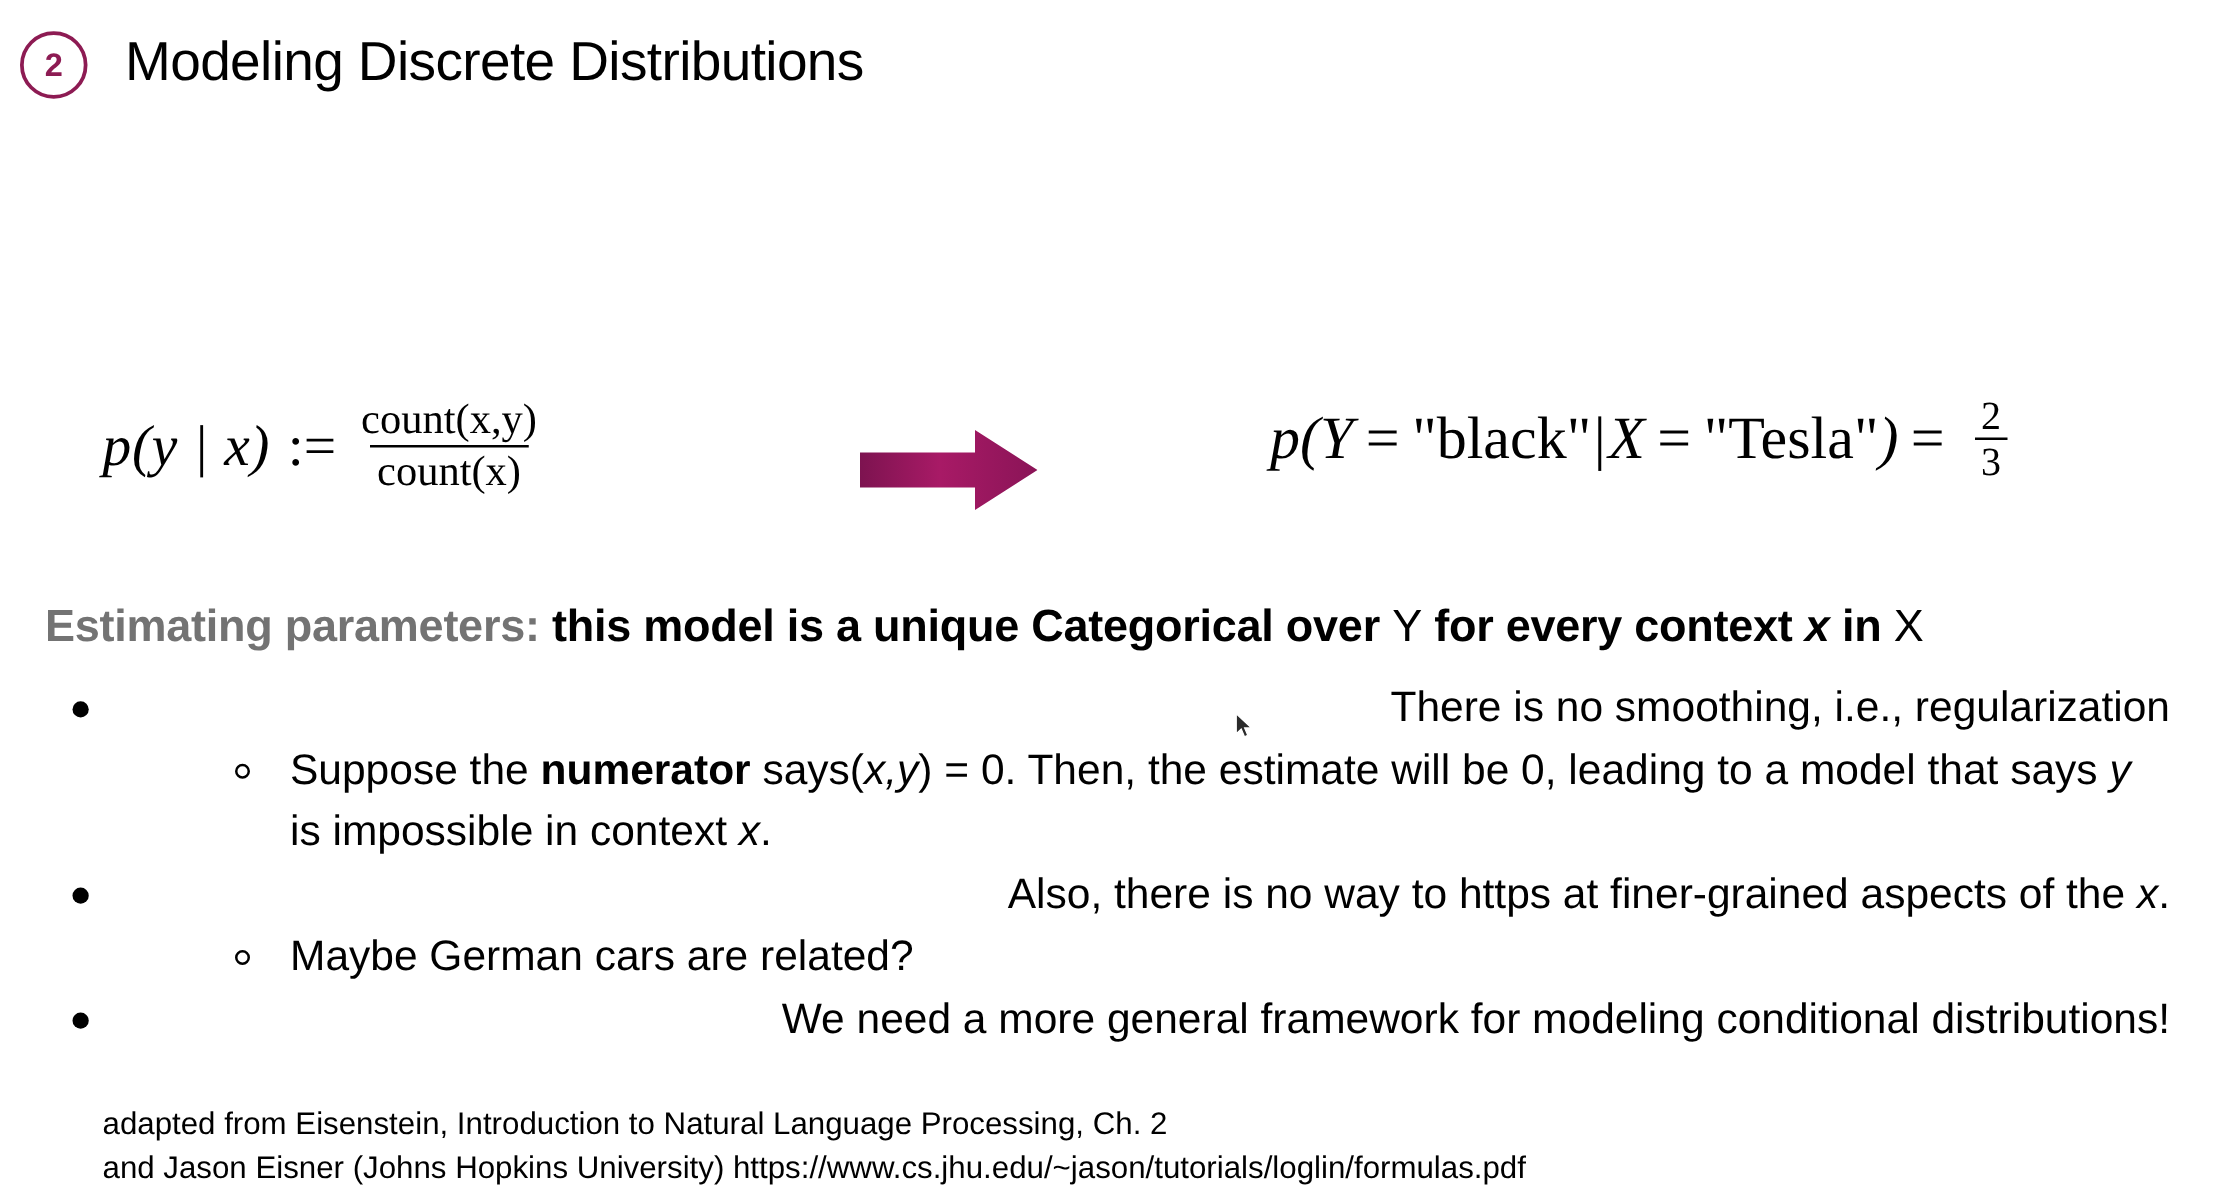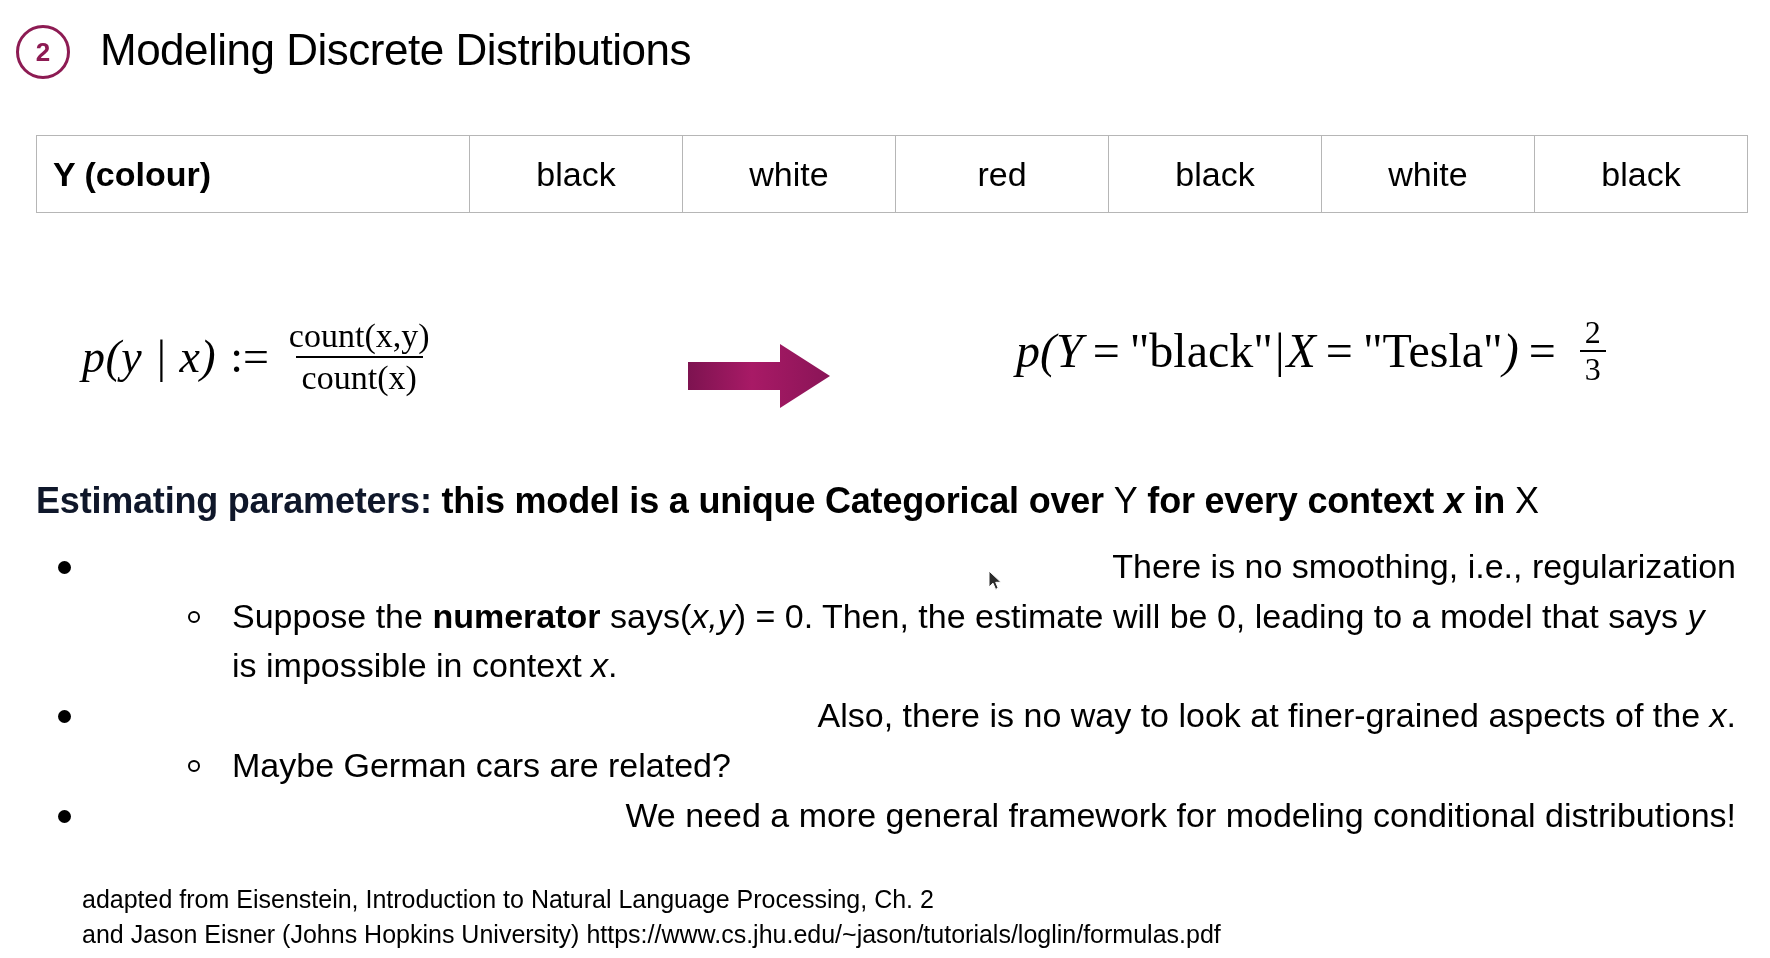--- a/index.html
+++ b/index.html
@@ -155,21 +155,21 @@
   
   .estimating {
     position: absolute;
     left: 36px;
     top: 480px;
     font-size: 36px;
     font-weight: bold;
     white-space: nowrap;
     letter-spacing: -0.2px;
   }
-  .estimating .accent { color: #0f172a; }
+  .estimating .accent { color: #737373; }
   .estimating .light { font-weight: 400; }
   .estimating .ital { font-style: italic; }
 
   
   .bullets {
     position: absolute;
     left: 36px;
     top: 542px;
     width: 1700px;
     font-size: 34px;
@@ -236,29 +236,20 @@
 
   <div class="header">
     <div class="badge">
       <span>2</span>
     </div>
     <div class="title">Modeling Discrete Distributions</div>
   </div>
 
   <table class="data-table">
     <tbody>
-      <tr>
-        <td class="rowhead">Y (colour)</td>
-        <td>black</td>
-        <td>white</td>
-        <td>red</td>
-        <td>black</td>
-        <td>white</td>
-        <td>black</td>
-      </tr>
     </tbody>
   </table>
 
   <div class="formula-row">
 
     <div class="formula-left math">
       <span class="lhs">p(y | x)</span>
       <span class="assign">:=</span>
       <span class="frac">
         <span class="num">count(x,y)</span>
@@ -316,21 +307,21 @@
       </span>
     </div>
 
     <div class="b2">
       <span class="ring"></span>
       <span><span>Suppose the </span><span class="bold">numerator</span><span> says(</span><span class="ital">x,y</span><span>) = 0. Then, the estimate will be 0, leading to a model that says </span><span class="ital">y</span><span> is impossible in context </span><span class="ital">x</span><span>.</span></span>
     </div>
 
     <div class="b1">
       <span class="dot"></span>
-      <span><span>Also, there is no way to look at finer-grained aspects of the </span><span class="ital">x</span><span>.</span></span>
+      <span><span>Also, there is no way to https at finer-grained aspects of the </span><span class="ital">x</span><span>.</span></span>
     </div>
 
     <div class="b2">
       <span class="ring"></span>
       <span>
         <span>Maybe German cars are related?</span>
       </span>
     </div>
 
     <div class="b1">

